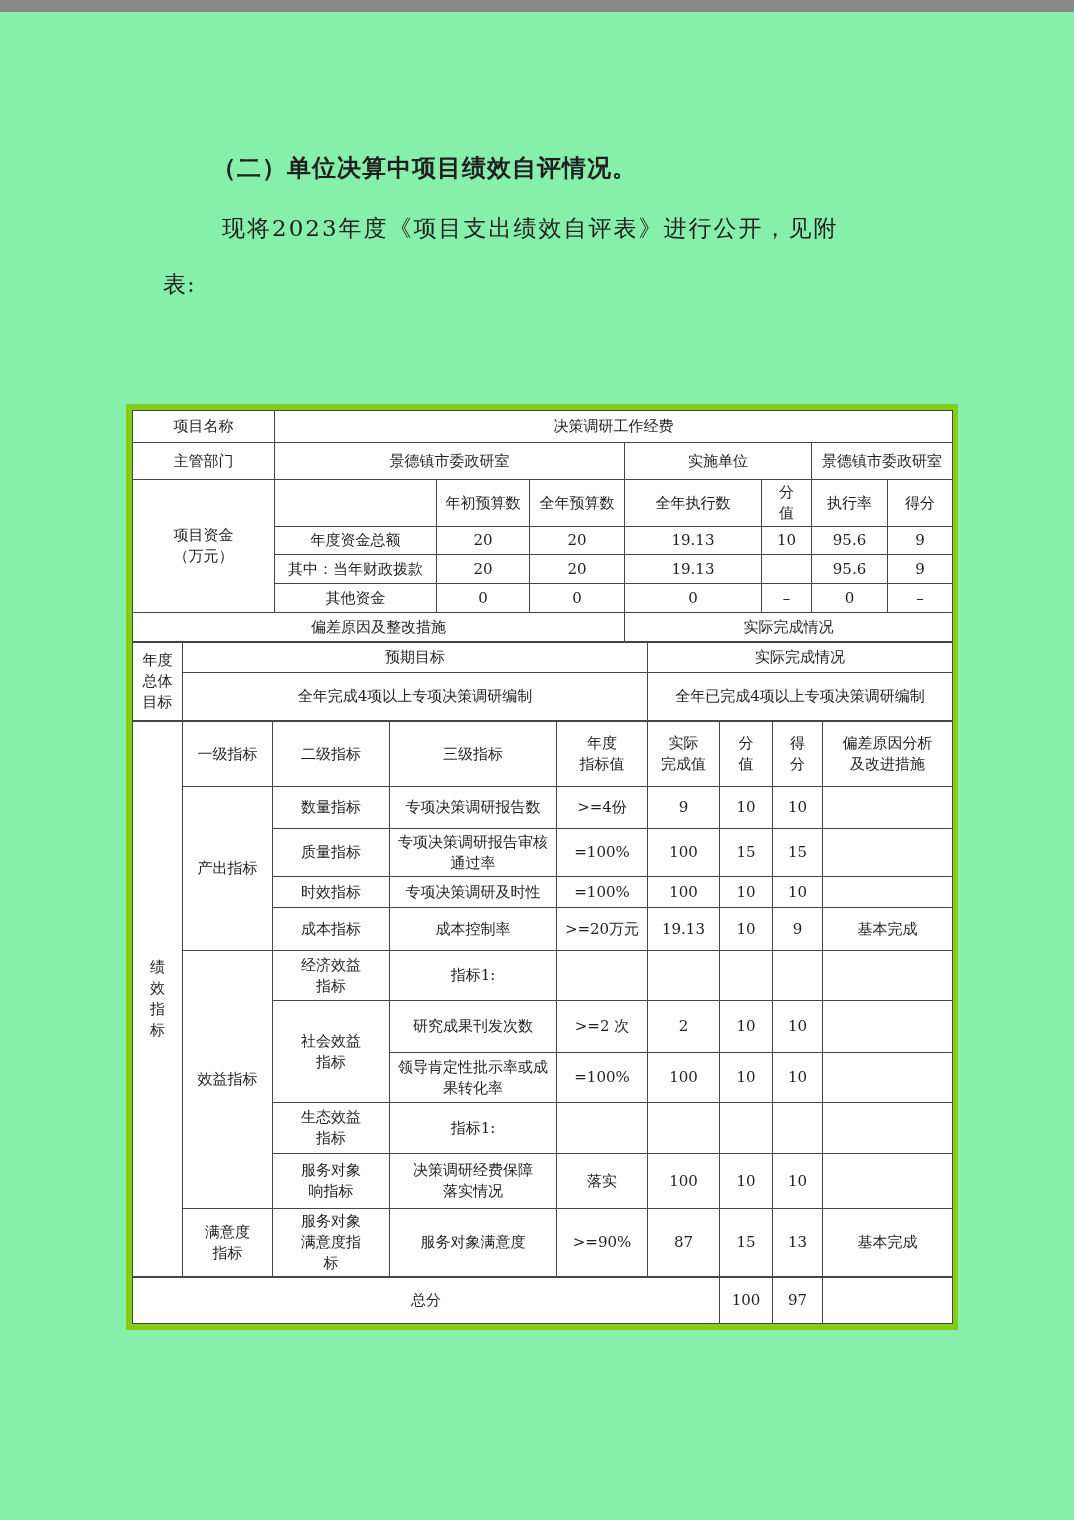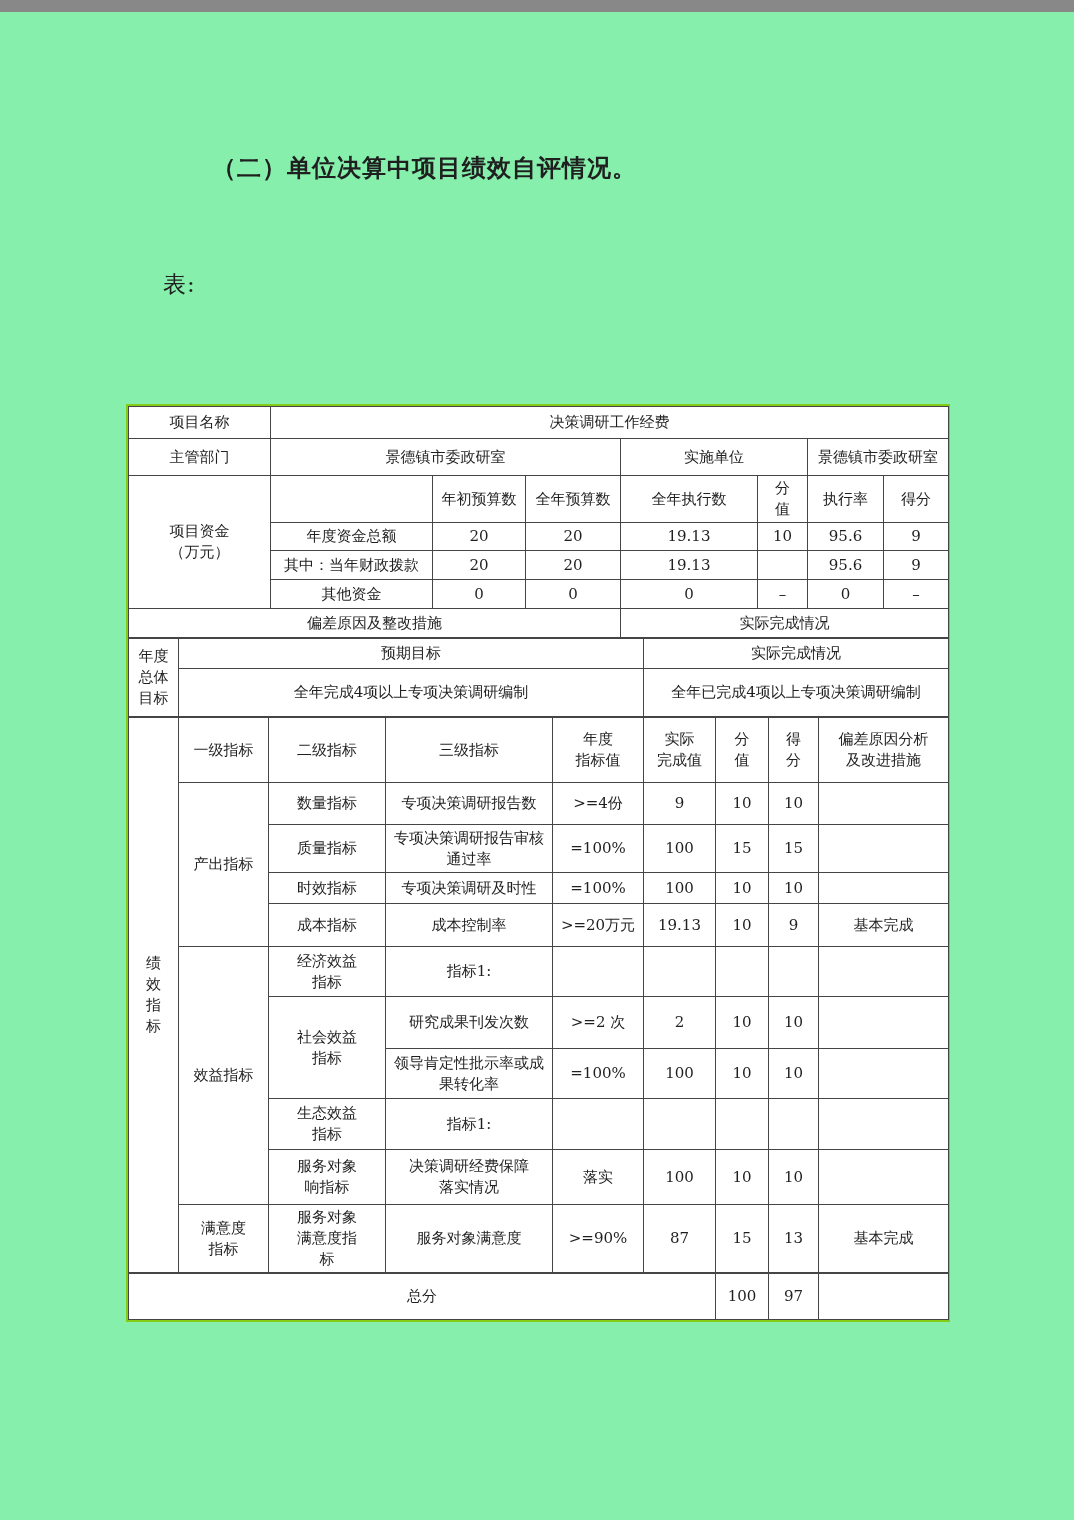--- a/index.html
+++ b/index.html
@@ -28,21 +28,21 @@
   .tbl-title{
     position:absolute;left:127px;top:330px;width:820px;
     text-align:center;font-size:26px;font-weight:bold;letter-spacing:3px;
   }
   .tbl-subtitle{
     position:absolute;left:127px;top:368px;width:820px;
     text-align:center;font-size:16px;letter-spacing:2px;
   }
   .table-wrap{
     position:absolute;left:126px;top:392px;width:820px;
-    border:2px solid #84cc16;
+    border:6px solid #84cc16;
     background:#fff;
   }
   table{border-collapse:collapse;table-layout:fixed;width:820px;}
   td{
     border:1px solid #454545;
     text-align:center;vertical-align:middle;
     font-size:15px;line-height:1.4;
     padding:2px 3px;
     white-space:pre-line;
     overflow:hidden;
@@ -51,20 +51,21 @@
     position:absolute;left:0;top:1408px;width:1074px;
     text-align:center;font-size:21px;color:#2b2b2b;letter-spacing:2px;
   }
 </style>
 </head>
 <body>
 
 <div class="page">
 
   <div class="heading">（二）单位决算中项目绩效自评情况。</div>
+  <div class="para-line1">现将2023年度《项目支出绩效自评表》进行公开，见附</div>
   <div class="para-line2">表:</div>
 
   <div class="table-wrap">
 
     <table>
       <colgroup>
         <col style="width:142px">
           <col style="width:162px">
           <col style="width:93px">
           <col style="width:95px">

